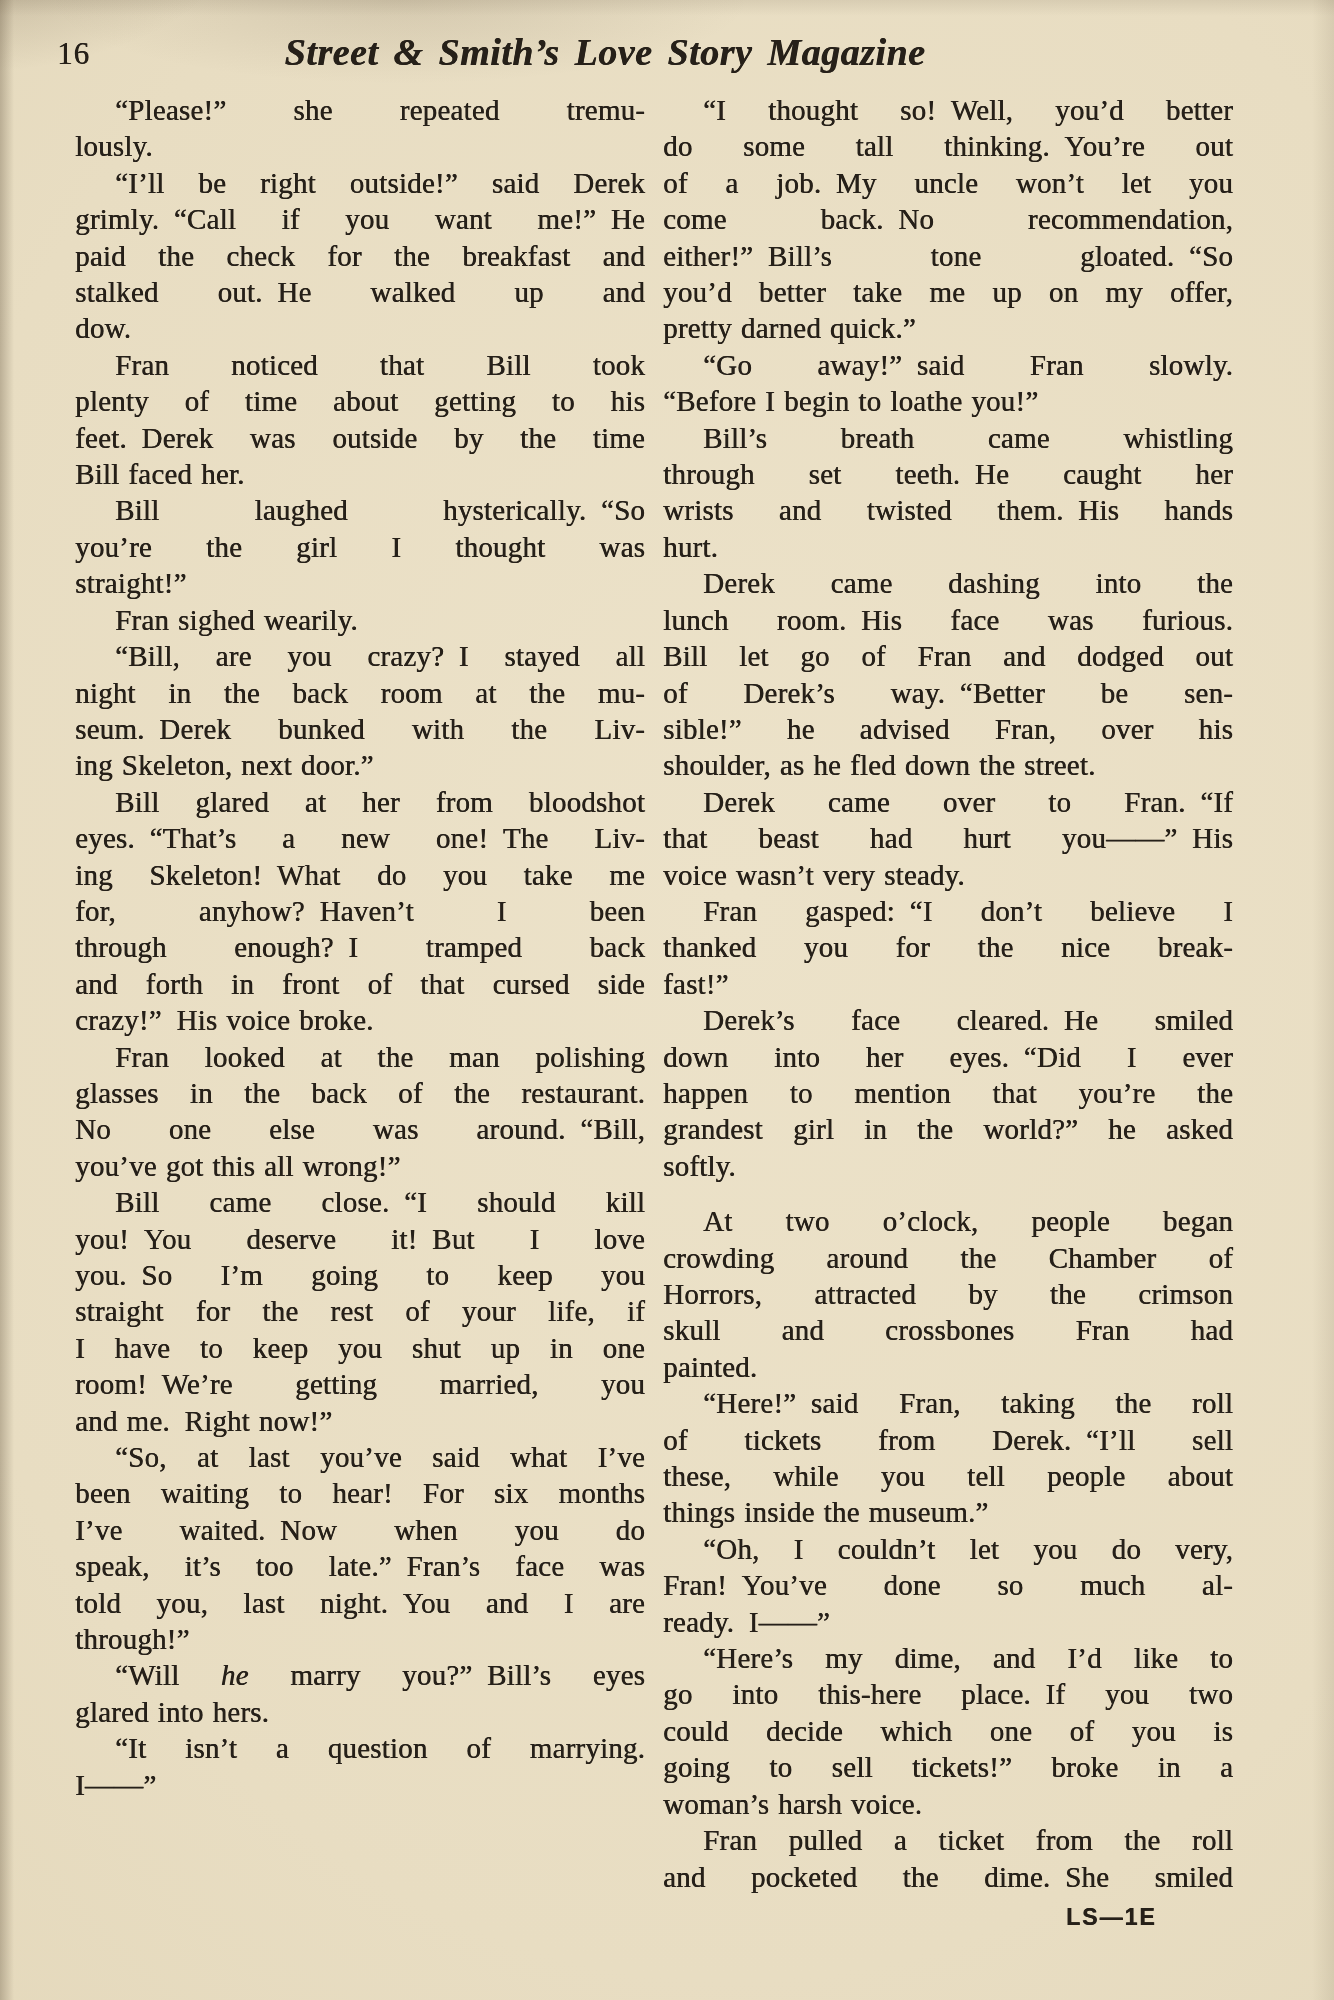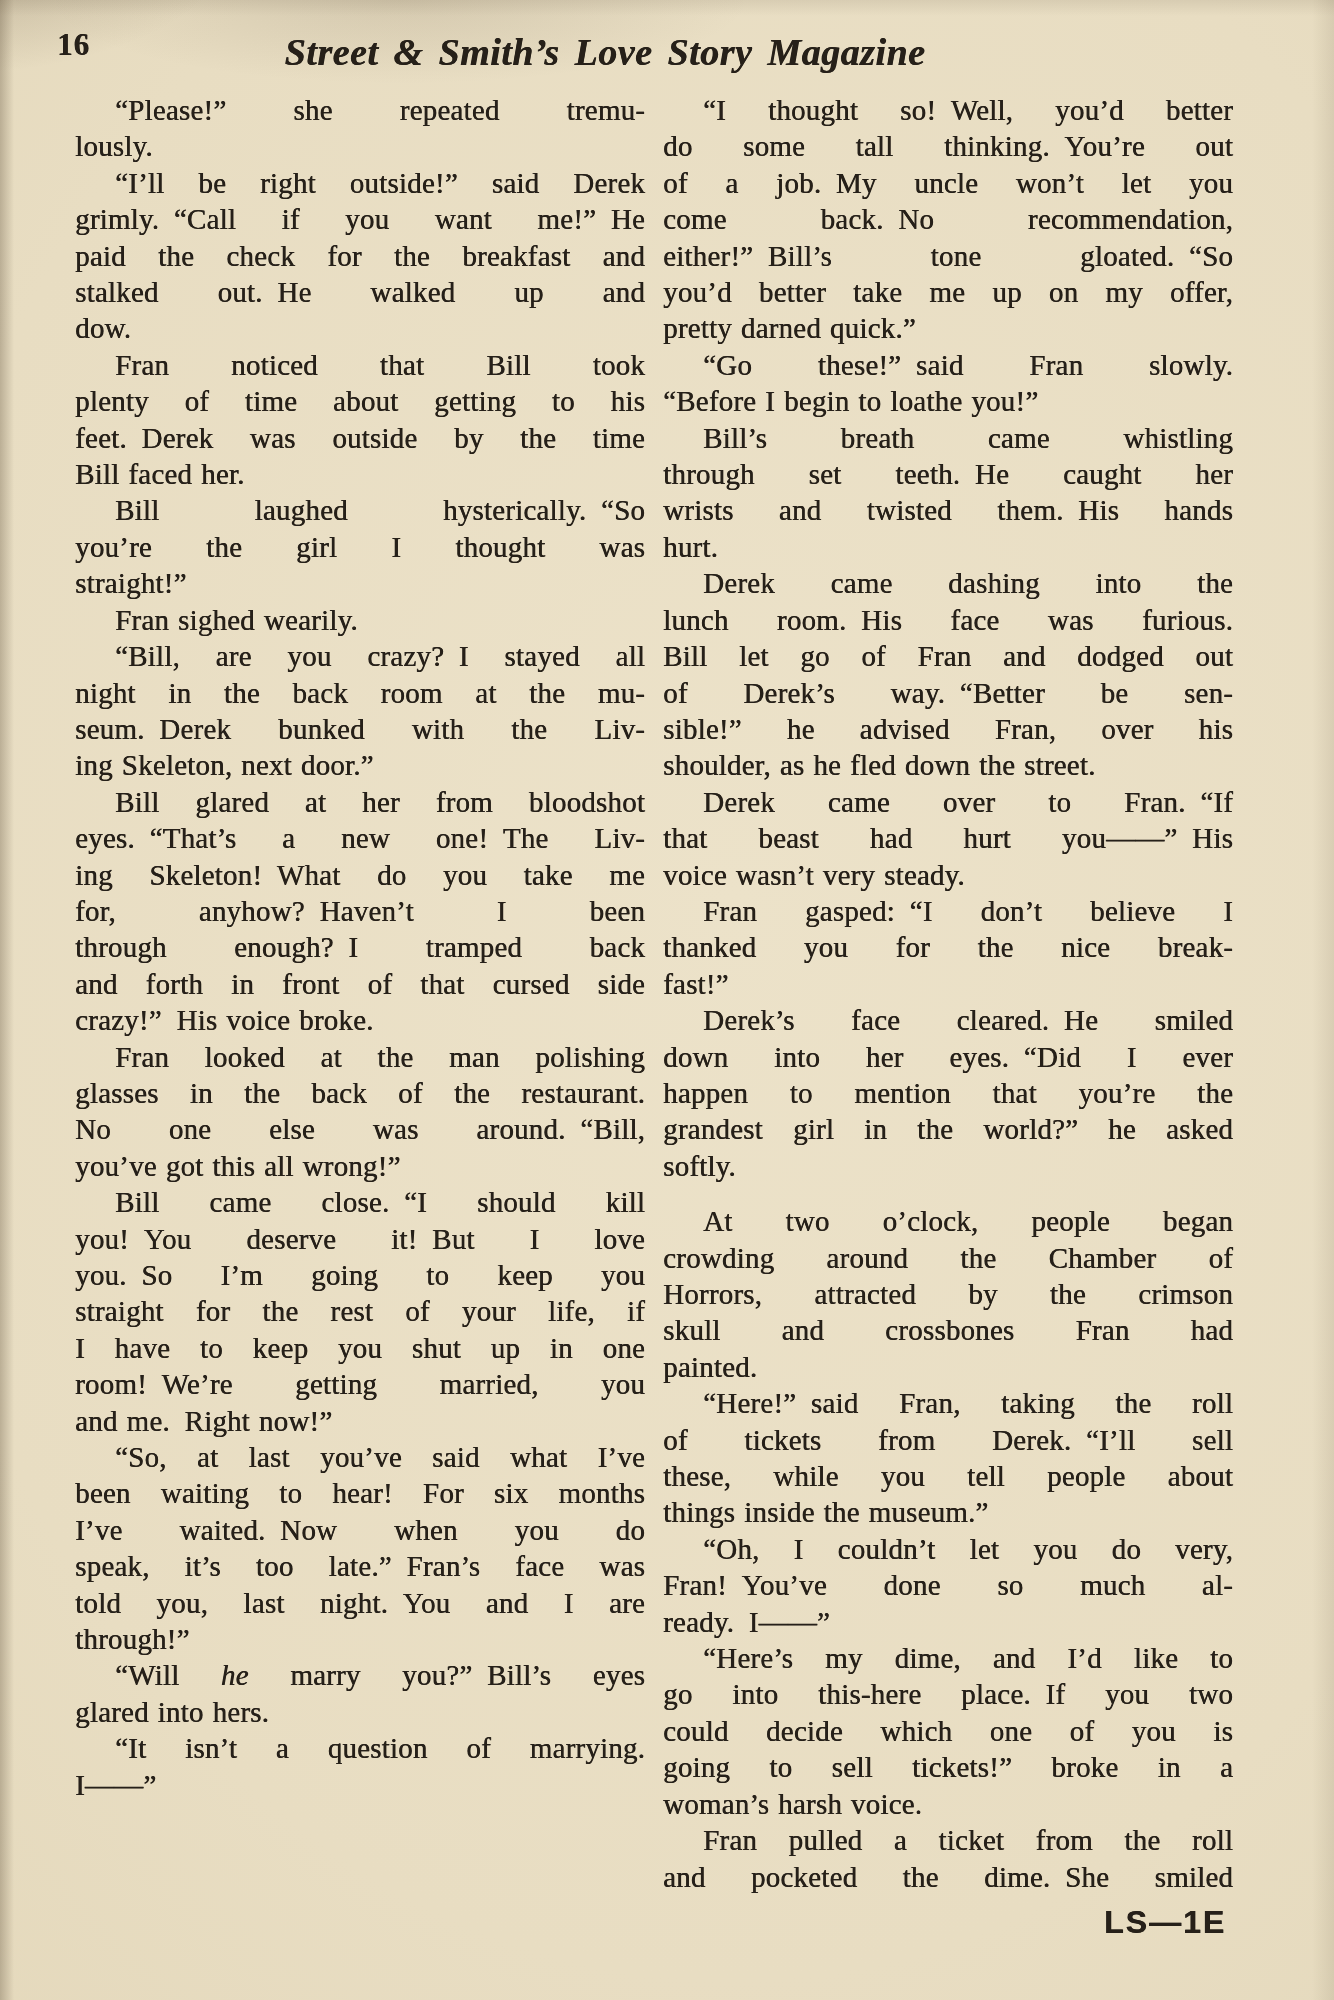--- a/index.html
+++ b/index.html
@@ -12,22 +12,22 @@
     background:
       radial-gradient(900px 420px at -4% -3%, rgba(80,64,44,.30), rgba(80,64,44,0) 32%),
       radial-gradient(500px 120px at 30% 0%, rgba(90,74,52,.14), rgba(90,74,52,0) 70%),
       linear-gradient(to right, rgba(70,55,35,.28) 0px, rgba(70,55,35,0) 14px),
       linear-gradient(to left, rgba(70,55,35,.10) 0px, rgba(70,55,35,0) 22px),
       linear-gradient(to bottom, rgba(70,55,35,.10) 0px, rgba(70,55,35,0) 16px),
       radial-gradient(1400px 1800px at 55% 45%, #ece2c9 0%, #e8ddc2 60%, #e2d6b8 100%);
     font-family:"Liberation Serif", serif;
   }
   .pagenum{
-    position:absolute;left:57px;top:27px;
-    font-size:31px;font-weight:bold;letter-spacing:1px;
+    position:absolute;left:57px;top:36px;
+    font-size:31px;font-weight:normal;letter-spacing:1px;
     text-shadow:.4px 0 currentColor;
   }
   .title{
     position:absolute;left:0;top:30px;width:1210px;margin:0;
     text-align:center;
     font-size:38px;font-weight:bold;font-style:italic;
     letter-spacing:.5px;word-spacing:5px;
     text-shadow:.4px 0 currentColor;
   }
   .columns{
@@ -43,23 +43,23 @@
     text-shadow:.45px 0 currentColor;
   }
   .line{
     text-align:justify;
     text-align-last:justify;
   }
   .line.end{text-align-last:left;}
   .line.para{text-indent:40px;}
   .line.gap{margin-top:19px;}
   .sig{
-    position:absolute;left:1104px;top:1904px;
+    position:absolute;left:1066px;top:1904px;
     font-family:"Liberation Sans", sans-serif;
-    font-weight:bold;font-size:32px;letter-spacing:2px;
+    font-weight:bold;font-size:23px;letter-spacing:2px;
     text-shadow:.5px 0 currentColor;
   }
 </style>
 </head>
 <body>
 
 <div class="page">
   <span class="pagenum">16</span>
   <h1 class="title">Street &amp; Smith’s Love Story Magazine</h1>
 
@@ -114,21 +114,21 @@
         <div class="line end">I——”</div>
       </div>
     <div class="col" id="col-right">
         <div class="line para">“I thought so! Well, you’d better</div>
         <div class="line">do some tall thinking. You’re out</div>
         <div class="line">of a job. My uncle won’t let you</div>
         <div class="line">come back. No recommendation,</div>
         <div class="line">either!” Bill’s tone gloated. “So</div>
         <div class="line">you’d better take me up on my offer,</div>
         <div class="line end">pretty darned quick.”</div>
-        <div class="line para">“Go these!” said Fran slowly.</div>
+        <div class="line para">“Go away!” said Fran slowly.</div>
         <div class="line end">“Before I begin to loathe you!”</div>
         <div class="line para">Bill’s breath came whistling</div>
         <div class="line">through set teeth. He caught her</div>
         <div class="line">wrists and twisted them. His hands</div>
         <div class="line end">hurt.</div>
         <div class="line para">Derek came dashing into the</div>
         <div class="line">lunch room. His face was furious.</div>
         <div class="line">Bill let go of Fran and dodged out</div>
         <div class="line">of Derek’s way. “Better be sen-</div>
         <div class="line">sible!” he advised Fran, over his</div>

